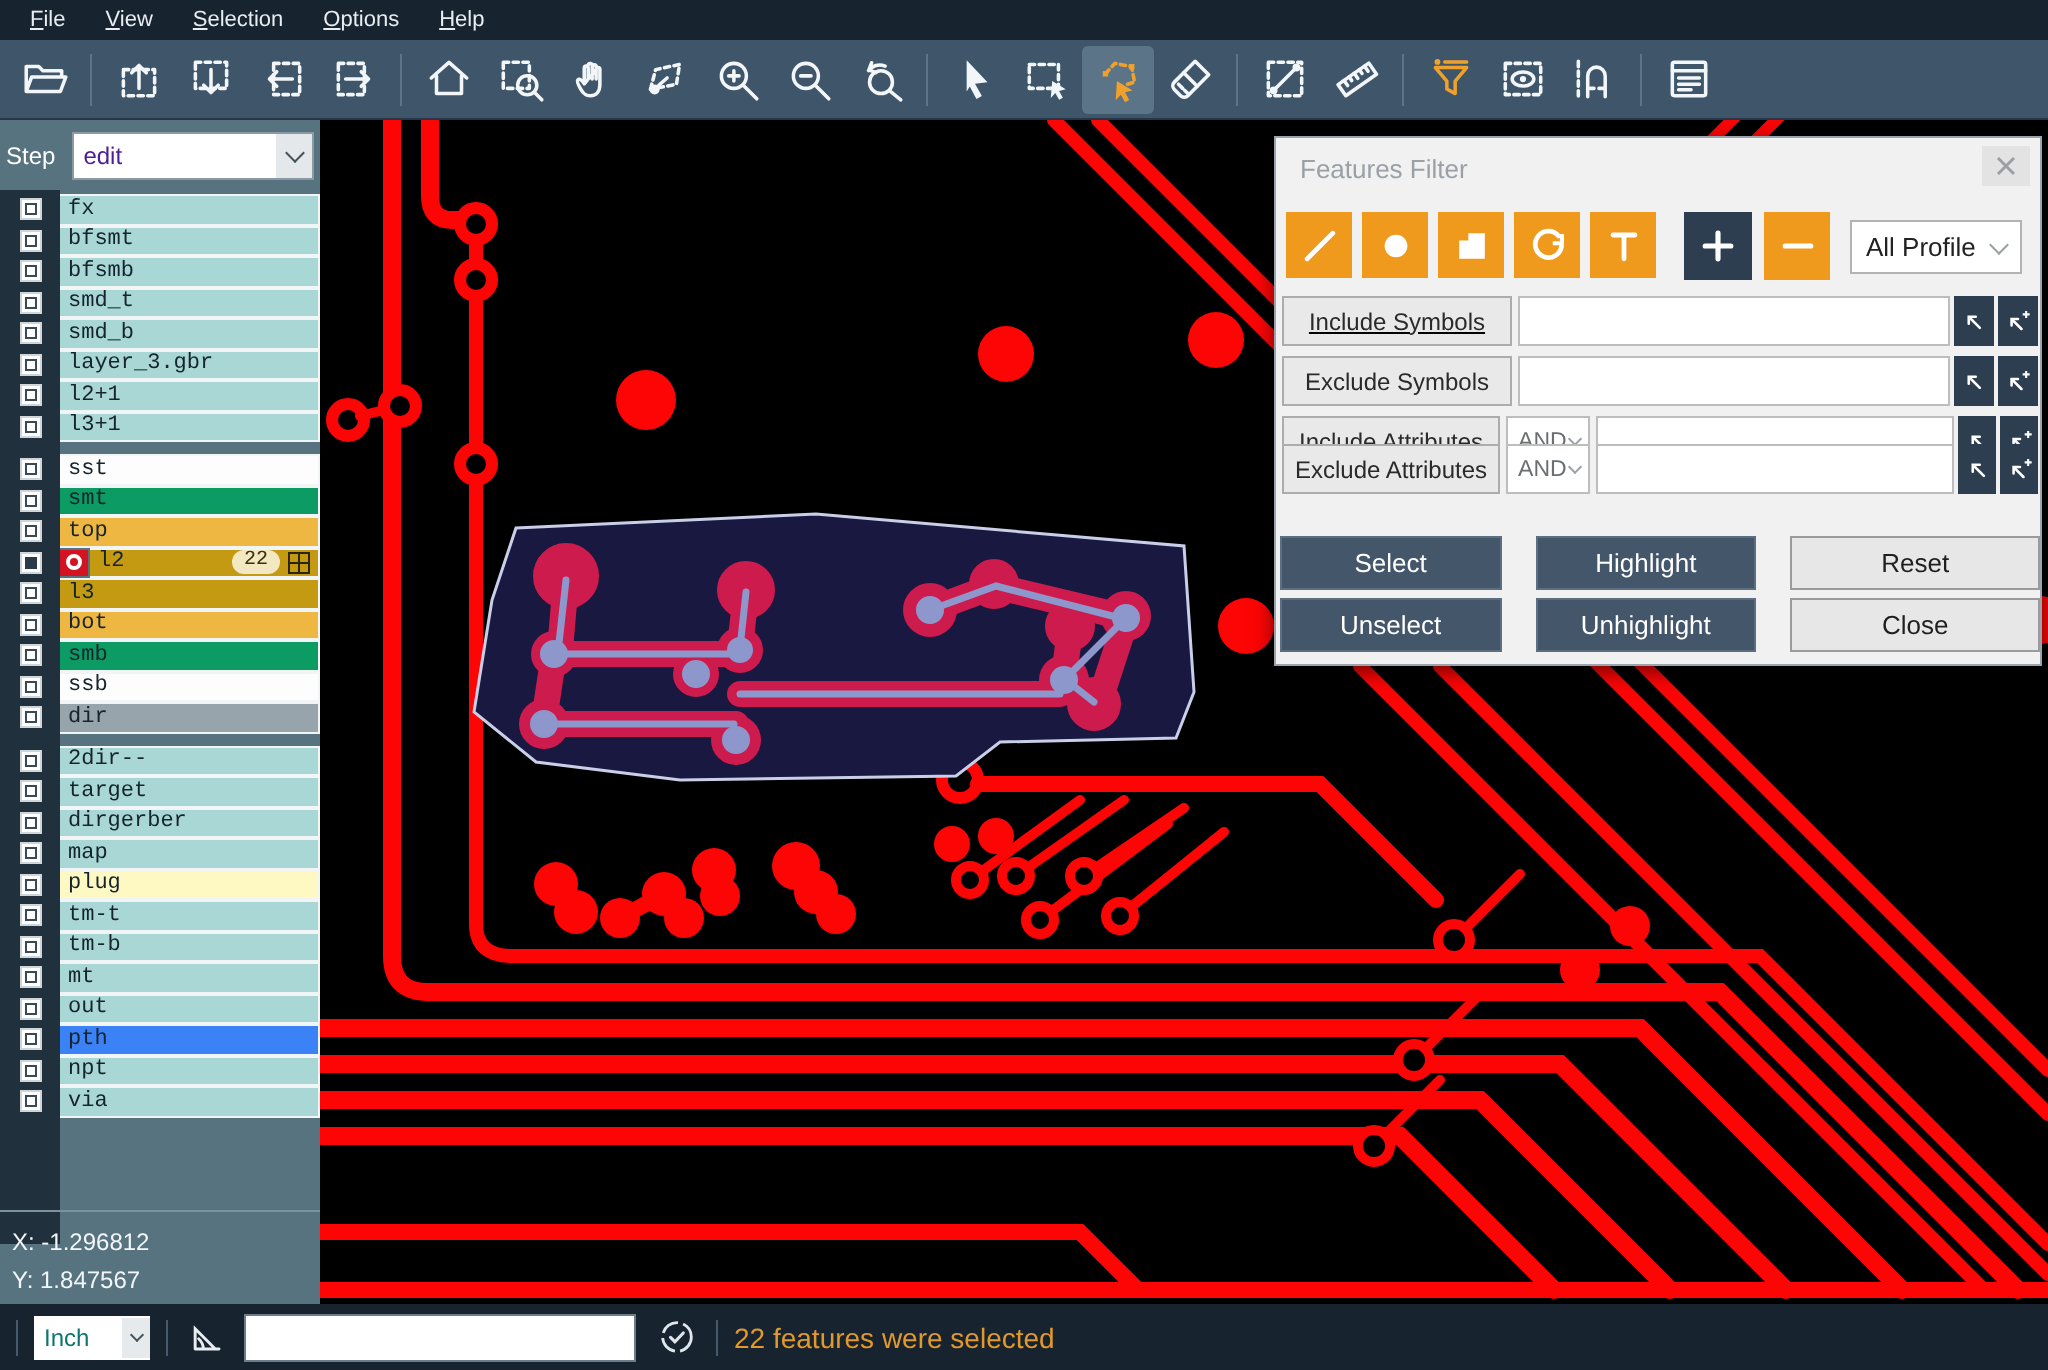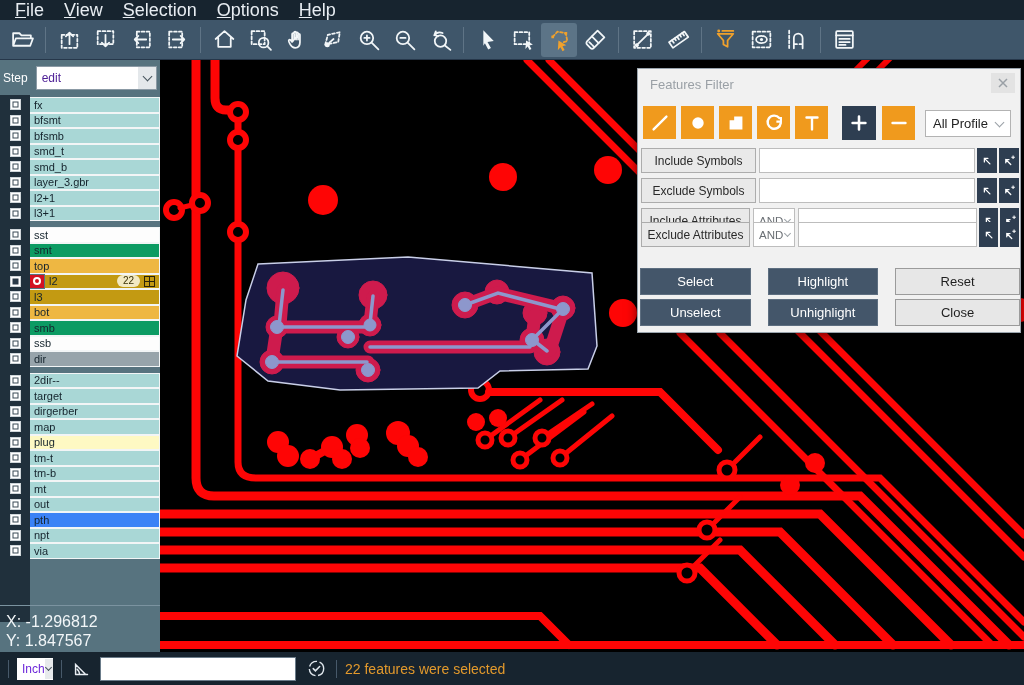--- a/index.html
+++ b/index.html
@@ -3,21 +3,21 @@
 <meta charset="utf-8">
 <style>
   * { margin:0; padding:0; box-sizing:border-box; }
   html,body { width:1024px; height:685px; overflow:hidden; background:#000;
     font-family:"Liberation Sans", sans-serif; }
   .app { position:absolute; inset:0; }
 
   
   .menubar { position:absolute; left:0; top:0; width:1024px; height:20px;
     background:#17242f; display:flex; align-items:center; gap:2px; padding-left:6px; z-index:30;}
-  .menu-item { color:#e8edf2; font-size:18px; padding:1px 9px; cursor:default; }
+  .menu-item { color:#e8edf2; font-size:11px; padding:1px 9px; cursor:default; }
   .menu-item u { text-decoration:underline; }
 
   
   .toolbar { position:absolute; left:0; top:20px; width:1024px; height:40px;
     background:#3f566a; border-bottom:1px solid #26374a; display:flex; align-items:center;
     padding-left:4px; z-index:30; }
   .tbtn { width:36px; height:34px; display:flex; align-items:center; justify-content:center;
     border-radius:3px; }
   .tbtn svg { width:25px; height:25px; }
   .tbtn.active { background:#5c7487; }
@@ -39,27 +39,27 @@
   .layer-list { position:absolute; left:0; top:37px; width:160px; }
   .layer-row { display:flex; align-items:center; height:15.5px; }
   .cbcell { width:30px; display:flex; justify-content:center; }
   .checkbox { width:11px; height:11px; background:#fff; border:1px solid #cfd6da;
     box-shadow:inset 0 0 0 1.5px #fff, inset 0 0 0 2.5px #3a4a55; }
   .checkbox.checked { box-shadow:inset 0 0 0 1.5px #fff, inset 0 0 0 5px #2a3a48; }
   .dotcell { width:14px; height:13.5px; background:#d31222; display:flex; align-items:center;
     justify-content:center; margin-right:1px; }
   .reddot { width:8px; height:8px; border:2px solid #fff; border-radius:50%; }
   .layer-name { flex:1; height:100%; display:flex; align-items:center; font-size:11px;
-    color:#15242d; padding:0 4px 0 4px; border:1px solid #f2f5f6; border-left:none; }
+    color:#15242d; padding:0 4px 0 4px; border:1px solid #f2f5f6; border-left:none;font-family:Liberation Mono, monospace; }
   .gaprow { height:6px; }
   .badge { margin-left:auto; background:#f2e9c2; color:#3a3208; font-size:10px;
     border-radius:7px; padding:0 6px; line-height:12px; }
   .gridicon { margin-left:4px; display:flex; }
   .coords { position:absolute; left:0; top:545px; width:160px; border-top:1px solid #7b93a0;
-    padding:6px 0 0 6px; color:#f2f6f8; font-size:16px; line-height:19px; }
+    padding:6px 0 0 6px; color:#f2f6f8; font-size:12px; line-height:19px; }
 
   
   .canvas { position:absolute; left:160px; top:60px; width:864px; height:592px; background:#000; z-index:1; }
 
   
   .dialog { position:absolute; left:637px; top:68px; width:384px; height:265px;
     background:#f1f1f1; border:1px solid #9aa4ad; box-shadow:0 3px 10px rgba(0,0,0,.55); z-index:25; }
   .dlg-title { position:absolute; left:12px; top:8px; font-size:13px; color:#9aa0a6; }
   .dlg-close { position:absolute; right:5px; top:4px; width:24px; height:20px; background:#e3e3e3;
     display:flex; align-items:center; justify-content:center; }
@@ -88,22 +88,22 @@
   .arow { display:flex; margin-bottom:4px; }
   .dark-btn { width:124px; height:27px; background:#44566a; border:1px solid #5d6e80; color:#fff;
     font-size:13px; display:flex; align-items:center; justify-content:center; margin-right:17px; }
   .light-btn { width:140px; height:27px; background:#e7e7e7; border:1px solid #9b9b9b; color:#1f1f1f;
     font-size:13px; display:flex; align-items:center; justify-content:center; }
 
   
   .statusbar { position:absolute; left:0; top:652px; width:1024px; height:33px; background:#17242f;
     display:flex; align-items:center; z-index:30; }
   .ssep { width:1px; height:18px; background:#47596a; margin:0 8px; }
-  .unit-dd { width:36px; height:22px; background:#fff; display:flex; align-items:center;
-    font-size:12px; color:#6d28d9; padding-left:5px; }
+  .unit-dd { width:58px; height:22px; background:#fff; display:flex; align-items:center;
+    font-size:12px; color:#0f766e; padding-left:5px; }
   .unit-dd .chev { margin-left:auto; width:14px; height:20px; background:#e7eaec;
     display:flex; align-items:center; justify-content:center; }
   .unit-dd .chevron { width:5px; height:5px; }
   .sicon { width:24px; height:24px; display:flex; align-items:center; justify-content:center; }
   .cmd-input { width:196px; height:24px; background:#fff; border:1px solid #6b7c8a; margin-left:6px; }
   .status-msg { color:#e2992c; font-size:14px; }
 </style>
 </head>
 <body>
 
@@ -671,21 +671,21 @@
         <svg width="22" height="22" viewBox="0 0 24 24">
             <path d="M5 12h14" stroke="#fff" stroke-width="2.8" stroke-linecap="round"></path>
           </svg>
         </div>
     </div>
     <div class="profile-dd">
       <span>All Profile</span>
       <span class="chevron"></span>
     </div>
     <div id="filterrows">
-        <div class="frow" style="top: 79px;">
+        <div class="frow" style="top: 79px; text-decoration: underline;">
           <div class="flabel">Include Symbols</div>
           <input class="ffield" style="">
           <div class="abtn">
             <svg width="14" height="16" viewBox="0 0 24 24">
               <path d="M17 17L7.5 7.5M7.5 13.5v-6h6" stroke="#fff" stroke-width="2.2" fill="none" stroke-linecap="round"></path>
             </svg>
           </div>
           <div class="abtn">
             <svg width="14" height="16" viewBox="0 0 24 24">
               <path d="M15 18L6.5 9.5M6.5 15v-5.5H12" stroke="#fff" stroke-width="2.2" fill="none" stroke-linecap="round"></path>

